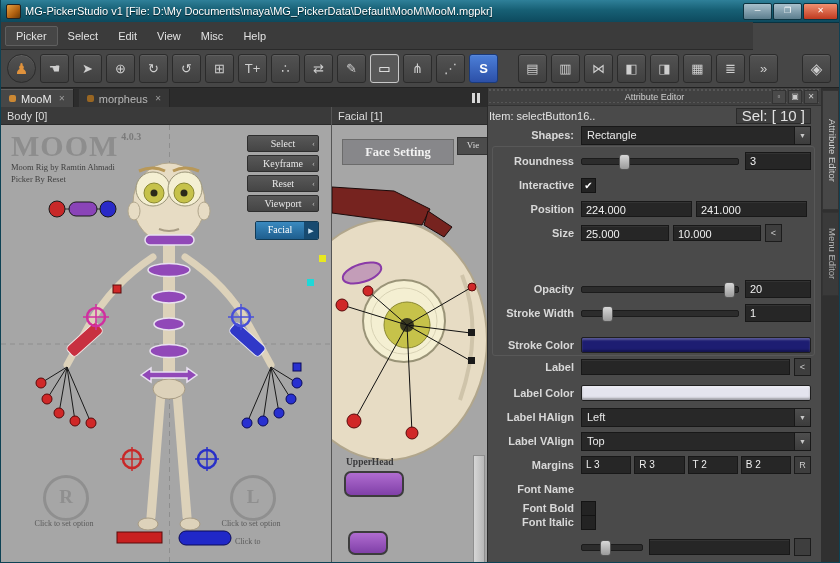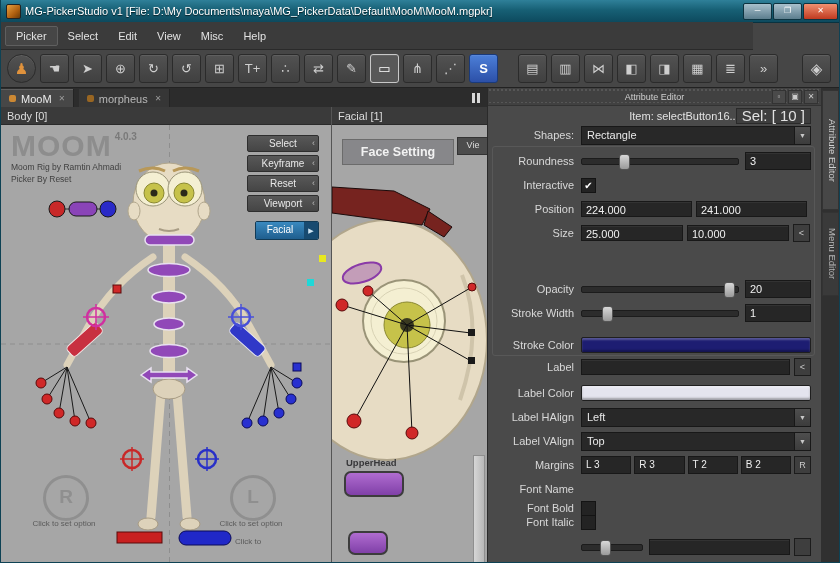--- a/index.html
+++ b/index.html
@@ -41,21 +41,21 @@
   .tab.inactive .tab-dot{background:#996622;}
   .tab-close{font-size:8px;color:#999;margin-left:2px;}
   .pause-btn{position:absolute;right:4px;top:3px;width:15px;height:13px;display:flex;gap:2px;
     align-items:center;justify-content:center;}
   .pause-btn i{display:block;width:3px;height:10px;background:#d8d8d8;}
   
   .panel-header{height:18px;background:#3a3a3a;color:#dcdcdc;font-size:11px;line-height:18px;
     padding-left:6px;border-bottom:1px solid #2a2a2a;box-sizing:border-box;}
   .body-panel{position:absolute;left:0;top:107px;width:330px;height:456px;}
   .facial-panel{position:absolute;left:330px;top:107px;width:156px;height:456px;border-left:1px solid #555;box-sizing:border-box;}
-  .canvas{position:absolute;left:0;top:18px;right:0;bottom:0;background:#a6a6a6;overflow:hidden;}
+  .canvas{position:absolute;left:0;top:18px;right:0;bottom:0;background:#a6a6a6;overflow:hidden;font-family:Liberation Serif, serif;}
   .canvas svg{position:absolute;left:0;top:0;}
   .logo-block{position:absolute;left:10px;top:6px;}
   .logo-main{font-size:30px;font-weight:bold;color:#8d8d8d;letter-spacing:1px;line-height:30px;}
   .logo-ver{font-size:10px;color:#7a7a7a;font-weight:bold;vertical-align:top;margin-left:3px;}
   .credits{font-size:8.5px;color:#3f3f3f;line-height:1.35;margin-top:1px;}
   .btn-col{position:absolute;right:12px;top:10px;width:72px;}
   .pbtn{position:relative;height:15px;margin-bottom:3px;background:linear-gradient(#585858,#454545);
     border:1px solid #2e2e2e;border-radius:2px;color:#e8e8e8;font-size:10px;text-align:center;line-height:15px;}
   .pbtn-arrow{position:absolute;right:3px;top:0;color:#bbb;font-size:9px;}
   .facial-btn{position:absolute;right:12px;top:96px;width:62px;height:17px;display:flex;align-items:stretch;
@@ -81,34 +81,34 @@
   .attr-editor{position:absolute;left:486px;top:88px;width:334px;height:475px;background:#4a4a4a;
     border-left:1px solid #2a2a2a;box-sizing:border-box;overflow:hidden;}
   .ae-header{position:absolute;left:0;top:0;right:0;height:17px;background:#414141;
     background-image:radial-gradient(#565656 1px,transparent 1px);background-size:4px 4px;
     border-bottom:1px solid #333;display:flex;align-items:center;}
   .ae-title{flex:1;text-align:center;font-size:9px;color:#cfcfcf;background:#414141;padding:0 6px;}
   .ae-hicons{position:absolute;right:3px;top:2px;display:flex;gap:2px;}
   .ae-hbtn{width:12px;height:12px;font-size:8px;color:#ccc;background:#4a4a4a;border:1px solid #333;
     text-align:center;line-height:12px;}
   .ae-item-row{position:absolute;left:1px;right:10px;top:20px;height:16px;display:flex;
-    justify-content:flex-end;align-items:center;color:#e2e2e2;font-size:11px;}
+    justify-content:space-between;align-items:center;color:#e2e2e2;font-size:11px;}
   .sel-badge{background:#3e3e3e;border:1px solid #2a2a2a;padding:0 5px;font-size:15px;line-height:14px;color:#e2e2e2;}
   .arow{position:absolute;left:8px;right:10px;height:18px;display:flex;align-items:center;}
-  .albl{width:78px;text-align:right;padding-right:7px;color:#d8d8d8;font-size:11px;flex-shrink:0;}
+  .albl{width:78px;text-align:right;padding-right:7px;color:#d8d8d8;font-size:11px;flex-shrink:0;font-weight:bold;}
   .slider{position:relative;width:156px;height:5px;background:#2c2c2c;border:1px solid #1c1c1c;
     border-radius:2px;margin-right:6px;}
   .shandle{position:absolute;top:-5px;width:9px;height:14px;background:linear-gradient(#d8d8d8,#9a9a9a);
     border:1px solid #555;border-radius:3px;}
   .vfield{width:56px;height:16px;background:#262626;border:1px solid #181818;
     box-shadow:inset 0 1px 0 rgba(255,255,255,.06);color:#f0f0f0;font-size:11px;line-height:16px;padding:0 4px;}
   .fld{height:16px;background:#262626;border:1px solid #181818;box-shadow:inset 0 1px 0 rgba(255,255,255,.06);
     color:#f0f0f0;font-size:11px;line-height:16px;padding:0 4px;box-sizing:border-box;}
   .fld.pos{width:133px;margin-right:4px;}
-  .fld.siz{width:102px;margin-right:4px;}
+  .fld.siz{width:88px;margin-right:4px;}
   .xbtn{width:15px;height:16px;background:#3e3e3e;border:1px solid #1c1c1c;color:#ccc;font-size:9px;
     text-align:center;line-height:16px;flex-shrink:0;}
   .checkbox{width:13px;height:13px;background:#232323;border:1px solid #141414;color:#fff;font-size:10px;
     line-height:13px;text-align:center;}
   .colorbar{flex:1;height:14px;border:1px solid #1f1f1f;border-radius:2px;
     box-shadow:inset 0 2px 2px rgba(255,255,255,.25), inset 0 -2px 2px rgba(0,0,0,.3);}
   .dropdown{flex:1;height:17px;background:#282828;border:1px solid #181818;position:relative;}
   .dd-val{display:block;padding-left:5px;font-size:11px;color:#e8e8e8;line-height:17px;}
   .dd-arrow{position:absolute;right:0;top:0;width:15px;height:17px;background:linear-gradient(#4e4e4e,#3c3c3c);
     border-left:1px solid #181818;color:#c8c8c8;font-size:7px;text-align:center;line-height:17px;}

